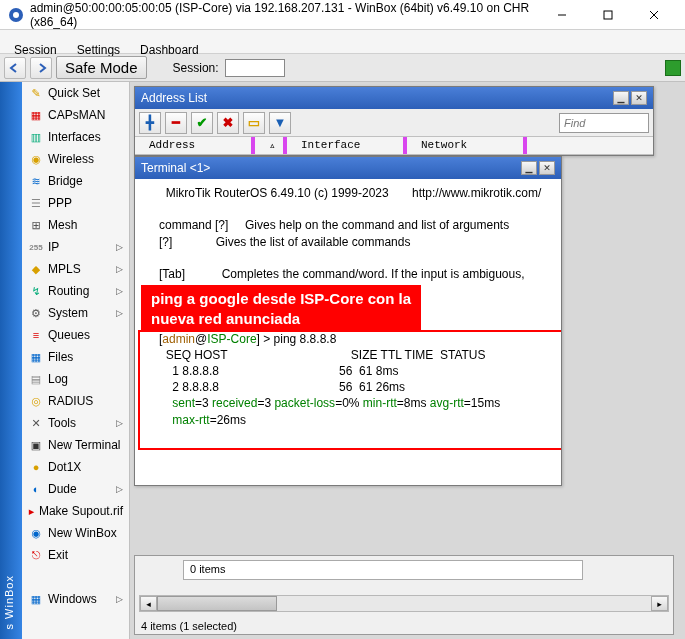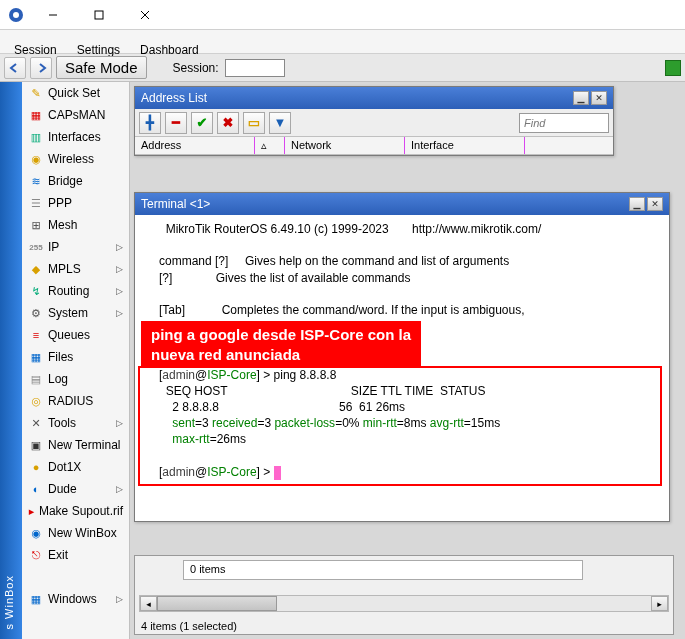--- a/index.html
+++ b/index.html
@@ -31,31 +31,31 @@
 .sbitem .ic { width: 16px; height: 16px; margin-right: 4px; display: flex; align-items: center; justify-content: center; font-size: 11px; }
 .sbitem .arrow { margin-left: auto; font-size: 9px; color: #555; }
 
 .content { flex: 1; position: relative; background: #d8d8d8; }
 
 .win { position: absolute; border: 1px solid #7a7a7a; background: #f0f0f0; box-shadow: 1px 1px 3px rgba(0,0,0,.2); }
 .win-title { height: 22px; background: linear-gradient(#4a7fd8,#2c5fb8); color: #fff; display: flex; align-items: center; padding: 0 6px; font-size: 12px; }
 .win-title .flex { flex: 1; }
 .win-title .wbtn { width: 16px; height: 14px; border: 1px solid #999; background: linear-gradient(#f8f8f8,#d0d0d0); margin-left: 2px; display: flex; align-items: center; justify-content: center; font-size: 9px; color: #333; }
 
-.addr-win { left: 4px; top: 4px; width: 480px; height: 70px; }
+.addr-win { left: 4px; top: 4px; width: 520px; height: 70px; }
 .addr-tb { height: 28px; border-bottom: 1px solid #c0c0c0; display: flex; align-items: center; padding: 3px 4px; gap: 4px; background: #eee; }
 .addr-tb .tbtn { width: 22px; height: 22px; border: 1px solid #a8a8a8; background: linear-gradient(#fdfdfd,#e6e6e6); display: flex; align-items: center; justify-content: center; font-size: 13px; font-weight: bold; }
 .addr-tb .find { margin-left: auto; width: 90px; height: 20px; border: 1px solid #999; background: #fff; padding: 0 4px; font-size: 11px; color: #777; font-style: italic; display: flex; align-items: center; }
 .addr-head { display: flex; font-size: 11px; border-bottom: 1px solid #c0c0c0; background: #f4f4f4; }
-.addr-head .col { padding: 2px 6px; border-right: 1px solid #d946ef; }
-
-.term-win { left: 4px; top: 74px; width: 536px; height: 330px; margin-top: 36px; }
+.addr-head .col { padding: 2px 14px; border-right: 4px solid #d946ef; font-family: Liberation Mono, monospace; }
+
+.term-win { left: 4px; top: 74px; width: 428px; height: 330px; }
 .term-body { background: #fff; padding: 6px 24px; font-family: "Courier New", monospace; font-size: 12px; line-height: 1.35; color: #000; height: calc(100% - 22px); overflow: hidden; position: relative; }
 .term-body .line { white-space: pre; }
-.term-body .cyan { color: #404040; }
+.term-body .cyan { color: #a16207; }
 .term-body .green { color: #008000; }
 .callout { position: absolute; left: 6px; top: 106px; background: #ff0000; color: #fff; font-weight: bold; font-size: 15px; padding: 4px 10px; line-height: 1.3; font-family: Arial, sans-serif; }
 .redbox { position: absolute; border: 2px solid #ff0000; pointer-events: none; }
 .cursor { display: inline-block; width: 7px; height: 14px; background: #ff66cc; vertical-align: middle; }
 
 .statusbar { position: absolute; left: 4px; bottom: 4px; width: 540px; height: 80px; border: 1px solid #999; background: #f0f0f0; }
 .statusbar .inner { position: absolute; left: 48px; top: 4px; width: 400px; height: 20px; border: 1px solid #aaa; background: #fff; font-size: 11px; padding: 2px 6px; }
 .statusbar .scrollh { position: absolute; left: 4px; bottom: 22px; right: 4px; height: 17px; background: #e8e8e8; border: 1px solid #b8b8b8; display: flex; }
 .statusbar .scrollh .arr { width: 17px; height: 15px; background: linear-gradient(#f8f8f8,#d8d8d8); border: 1px solid #aaa; display: flex; align-items: center; justify-content: center; font-size: 9px; }
 .statusbar .scrollh .thumb { width: 120px; height: 15px; background: linear-gradient(#dcdcdc,#c4c4c4); border: 1px solid #999; }
@@ -65,20 +65,21 @@
 </head>
 <body>
 
 <div class="titlebar">
   <span class="icon">
     <svg viewBox="0 0 16 16">
         <circle cx="8" cy="8" r="7" fill="#2c5fb8"></circle>
         <circle cx="8" cy="8" r="3" fill="#fff"></circle>
       </svg>
   </span>
+  <span class="title">admin@50:00:00:05:00:05 (ISP-Core) via 192.168.207.131 - WinBox (64bit) v6.49.10 on CHR (x86_64)</span>
   <div class="winbtn">
       <svg viewBox="0 0 10 10">
         <line x1="1" y1="5" x2="9" y2="5" stroke="#000" stroke-width="1"></line>
       </svg>
     </div>
   <div class="winbtn">
       <svg viewBox="0 0 10 10">
         <rect x="1" y="1" width="8" height="8" fill="none" stroke="#000" stroke-width="1"></rect>
       </svg>
     </div>
@@ -239,22 +240,22 @@
         <div class="tbtn" style="color:#c00;">━</div>
         <div class="tbtn" style="color:#090;">✔</div>
         <div class="tbtn" style="color:#c00;">✖</div>
         <div class="tbtn" style="color:#d8a000;">▭</div>
         <div class="tbtn" style="color:#1a5fb4;">▼</div>
         <div class="find">Find</div>
       </div>
       <div class="addr-head">
         <div class="col" style="width:120px">Address</div>
         <div class="col" style="width:30px">▵</div>
+        <div class="col" style="width:120px">Interface</div>
         <div class="col" style="width:120px">Network</div>
-        <div class="col" style="width:120px">Interface</div>
       </div>
     </div>
 
     <div class="win term-win">
       <div class="win-title">
         <span>Terminal &lt;1&gt;</span>
         <div class="flex"></div>
         <div class="wbtn">▁</div>
         <div class="wbtn">✕</div>
       </div>
@@ -263,25 +264,25 @@
         <div class="line">&nbsp;</div>
         <div class="line">command [?]     Gives help on the command and list of arguments</div>
         <div class="line">[?]             Gives the list of available commands</div>
         <div class="line">&nbsp;</div>
         <div class="line">[Tab]           Completes the command/word. If the input is ambiguous,</div>
         <div class="line">                                                       ns</div>
         <div class="line">&nbsp;</div>
         <div class="line">/command        Use command at the base level</div>
         <div class="line">[<span class="cyan">admin</span>@<span class="green">ISP-Core</span>] &gt; <span>ping 8.8.8.8</span></div>
         <div class="line">  SEQ HOST                                     SIZE TTL TIME  STATUS</div>
+        <div class="line">    1 8.8.8.8                                    56  61 8ms</div>
         <div class="line">    2 8.8.8.8                                    56  61 26ms</div>
         <div class="line"><span class="green">    sent</span><span>=3 </span><span class="green">received</span><span>=3 </span><span class="green">packet-loss</span><span>=0% </span><span class="green">min-rtt</span><span>=8ms </span><span class="green">avg-rtt</span><span>=15ms</span></div>
         <div class="line"><span class="green">    max-rtt</span><span>=26ms</span></div>
         <div class="line">&nbsp;</div>
-        <div class="line">[<span class="cyan">admin</span>@<span class="green">ISP-Core</span>] &gt; <span class="cursor"></span></div>
 
         <div class="callout" id="callout">ping a google desde ISP-Core con la<br>nueva red anunciada</div>
         <div class="redbox" style="left:3px; top:151px; width:524px; height:120px;"></div>
       </div>
     </div>
 
     <div class="statusbar">
       <div class="inner">0 items</div>
       <div class="scrollh">
         <div class="arr">◂</div>

